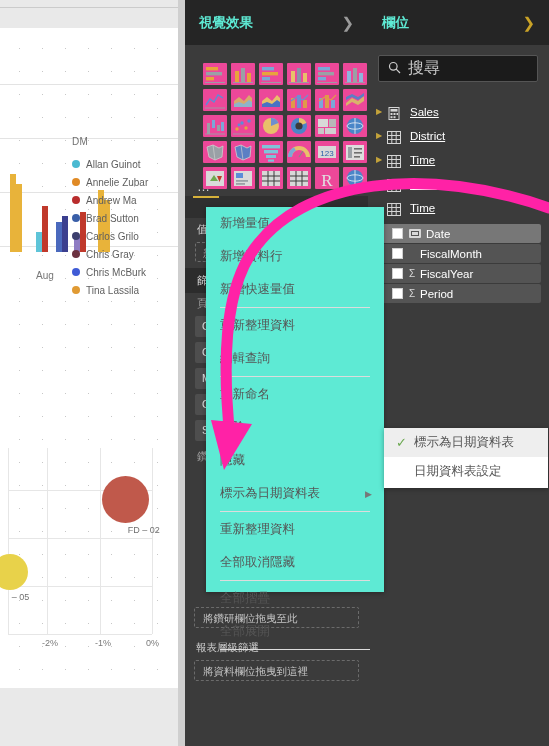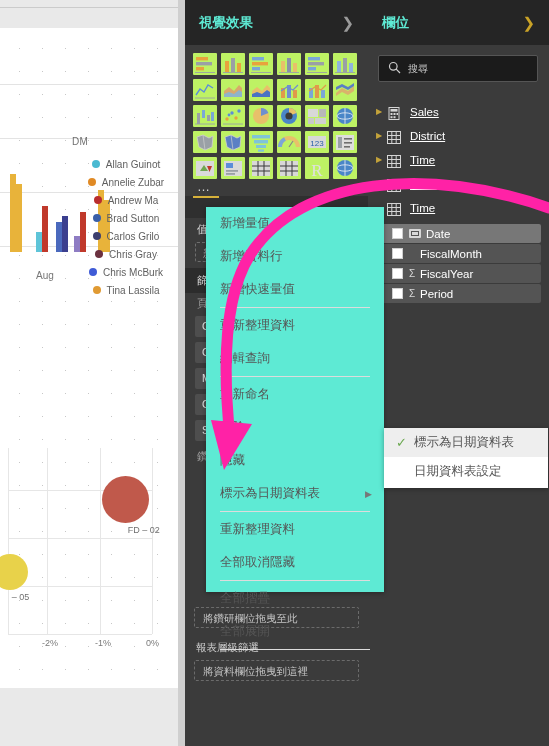--- a/index.html
+++ b/index.html
@@ -21,21 +21,21 @@
   
   .viz-bar{position:absolute;left:0;top:24px;width:178px;height:256px;}
   .viz-bar .gl{position:absolute;left:0;width:178px;height:1px;background:#e3e3e3;}
   .bars{position:absolute;left:6px;bottom:56px;height:80px;width:110px;}
   .bar{position:absolute;bottom:0;width:6px;}
   .axis-lbl{position:absolute;font-size:10px;color:#777;}
 
   
   .legend{position:absolute;left:72px;top:108px;width:108px;}
   .legend-title{font-size:10px;color:#6f6f6f;margin-bottom:8px;letter-spacing:.2px;}
-  .legend-row{display:flex;align-items:center;height:18px;justify-content:center;}
+  .legend-row{display:flex;align-items:center;height:18px;}
   .legend-dot{width:8px;height:8px;border-radius:50%;margin-right:6px;flex:0 0 auto;}
   .legend-name{font-size:10px;color:#5f5f5f;white-space:nowrap;}
 
   
   .viz-scatter{position:absolute;left:4px;top:420px;width:178px;height:240px;}
   .viz-scatter .vgl{position:absolute;top:0;width:1px;height:186px;background:#e6e6e6;}
   .viz-scatter .hgl{position:absolute;left:4px;width:144px;height:1px;background:#e6e6e6;}
   .bubble{position:absolute;border-radius:50%;}
   .bub-lbl{position:absolute;font-size:9px;color:#707070;white-space:nowrap;}
   .x-tick{position:absolute;font-size:9px;color:#7a7a7a;top:190px;}
@@ -47,22 +47,22 @@
   
   .pane-viz{position:absolute;left:185px;top:0;width:183px;height:746px;background:#3b3b3b;}
   .pane-hd{height:45px;display:flex;align-items:center;justify-content:space-between;
            padding:0 14px;background:#252525;box-sizing:border-box;}
   .pane-hd .t{font-size:13.5px;color:#5eead4;font-weight:bold;}
   .chev{font-size:15px;color:#9a9a9a;line-height:1;}
   .chev.gold{color:#c9a227;}
 
   .viz-grid{position:absolute;left:8px;top:53px;width:168px;
             display:grid;grid-template-columns:repeat(6,28px);grid-auto-rows:26px;}
-  .vicon{width:24px;height:22px;margin:0;border-radius:1px;position:relative;overflow:hidden;
-         background:#bef264;}
+  .vicon{width:24px;height:22px;margin:10px;border-radius:1px;position:relative;overflow:hidden;
+         background:#ec4899;}
   .vicon svg{display:block;}
   .dots-btn{position:absolute;left:12px;top:179px;font-size:13px;color:#cfcfcf;letter-spacing:2px;}
 
   
   .wells{position:absolute;left:0;top:196px;width:183px;}
   .well-h{font-size:11px;color:#d6d6d6;padding:3px 12px 5px;}
   .well-h.dim{color:#9e9e9e;}
   .well-box{margin:0 10px 6px;border:1px dashed #6e6e6e;border-radius:2px;height:20px;
             color:#b8b8b8;font-size:10.5px;line-height:20px;padding-left:7px;box-sizing:border-box;}
   .chip{margin:0 10px 5px;background:#4e4e4e;border-radius:2px;height:21px;
@@ -74,21 +74,21 @@
   .dropzones{position:absolute;left:0;bottom:56px;width:183px;}
   .dz-label{font-size:10.5px;color:#cfcfcf;padding:4px 11px 5px;}
   .dz{margin:0 9px 9px;border:1px dashed #6b6b6b;border-radius:2px;height:21px;
       color:#c4c4c4;font-size:10.5px;line-height:21px;padding-left:8px;box-sizing:border-box;}
 
   
   .pane-fields{position:absolute;left:368px;top:0;width:181px;height:746px;background:#3b3b3b;}
   .search{position:absolute;left:10px;top:55px;width:160px;height:27px;background:#1b1b1b;
           border:1px solid #555;border-radius:2px;display:flex;align-items:center;box-sizing:border-box;}
   .search .mag{margin:0 7px 0 9px;}
-  .search .ph{font-size:10px;color:#c9c9c9;}
+  .search .ph{font-size:16px;color:#c9c9c9;}
 
   .tbl-list{position:absolute;left:0;top:100px;width:181px;}
   .tbl-row{height:24px;display:flex;align-items:center;padding-left:8px;box-sizing:border-box;}
   .tri{width:11px;font-size:8px;color:#c4a33a;line-height:1;}
   .tbl-ico{width:14px;height:13px;margin-right:9px;flex:0 0 auto;}
   .tbl-name{font-size:11.5px;color:#ffffff;text-decoration:underline;}
 
   .fld-list{position:absolute;left:0;top:224px;width:181px;}
   .fld-row{height:19px;margin:0 8px 1px 14px;border-radius:2px;background:#545454;
            display:flex;align-items:center;padding-left:10px;box-sizing:border-box;}

